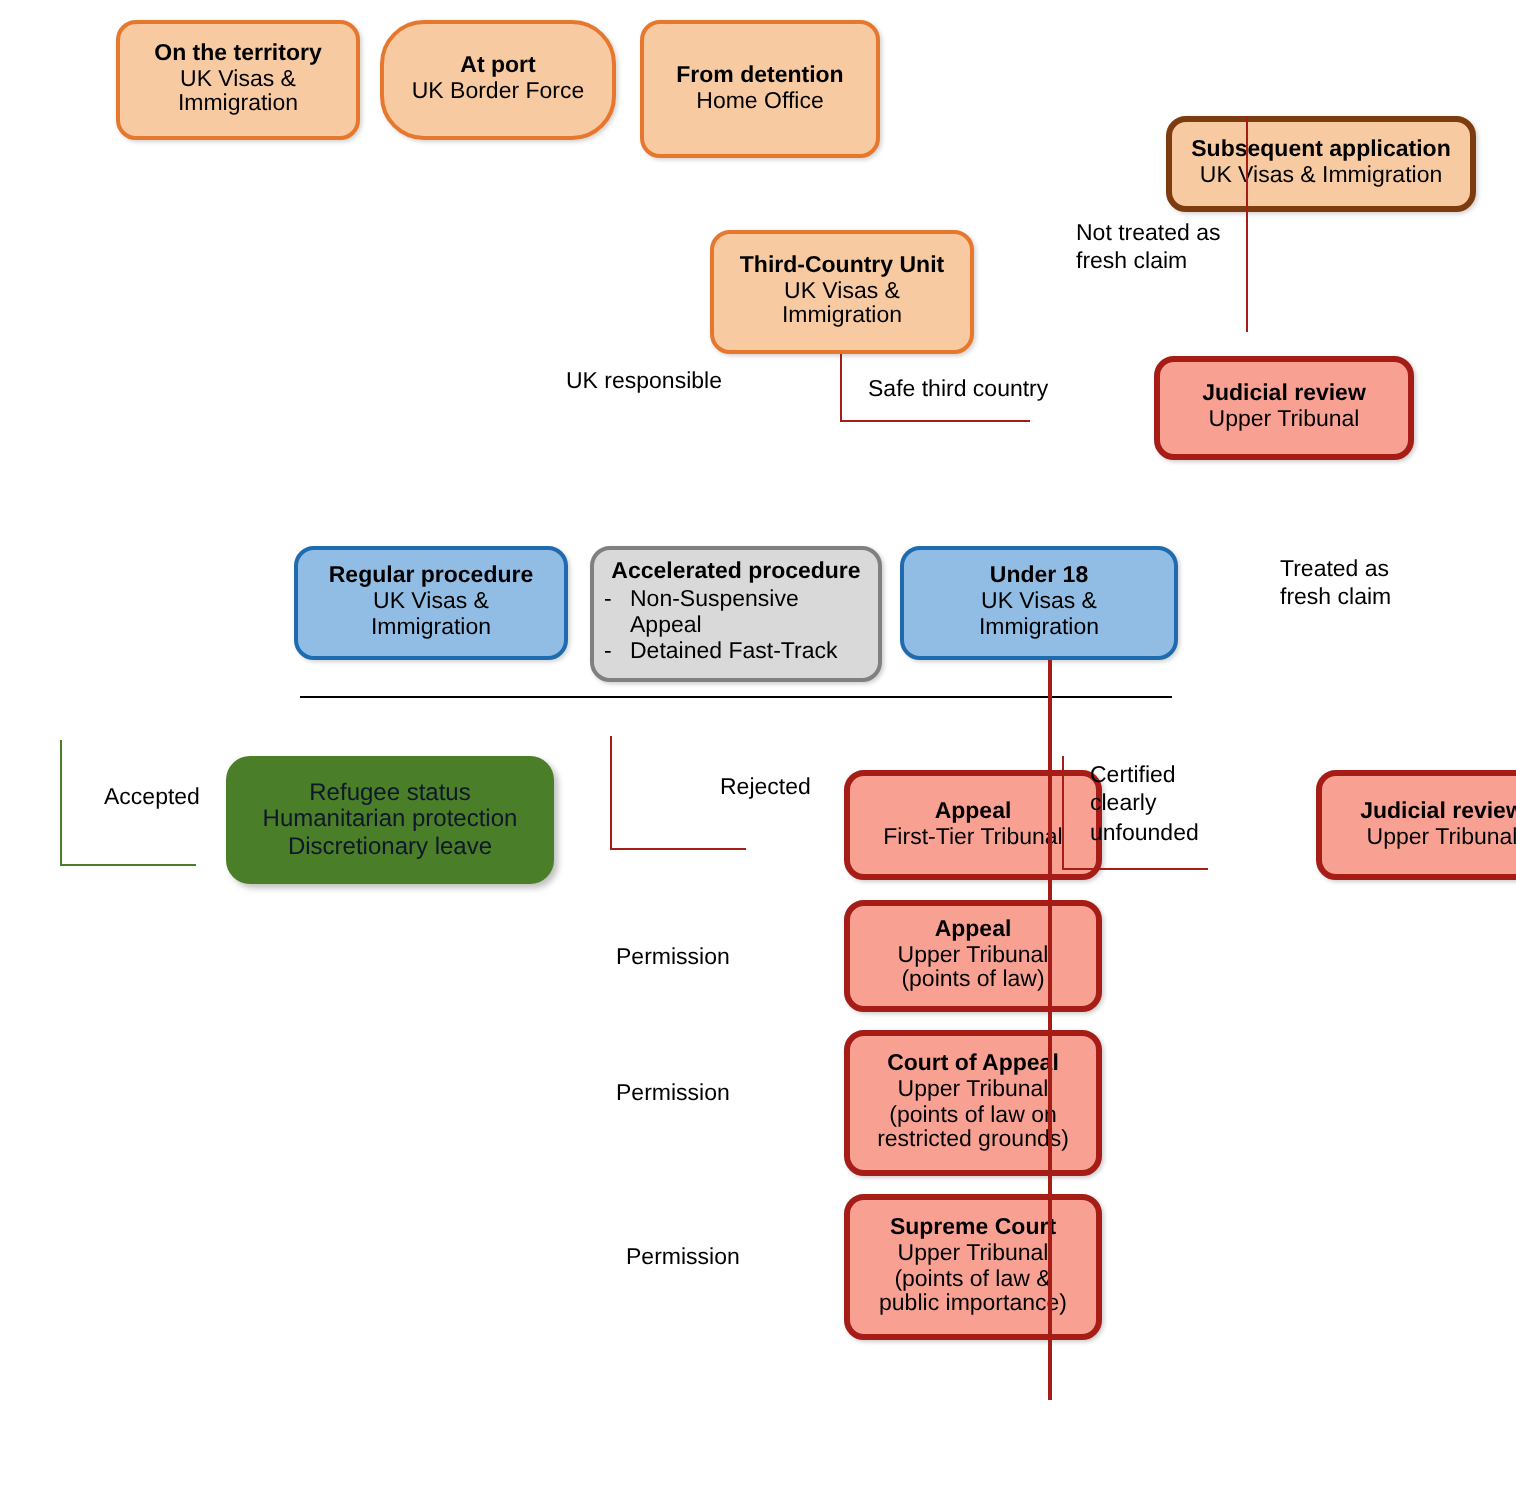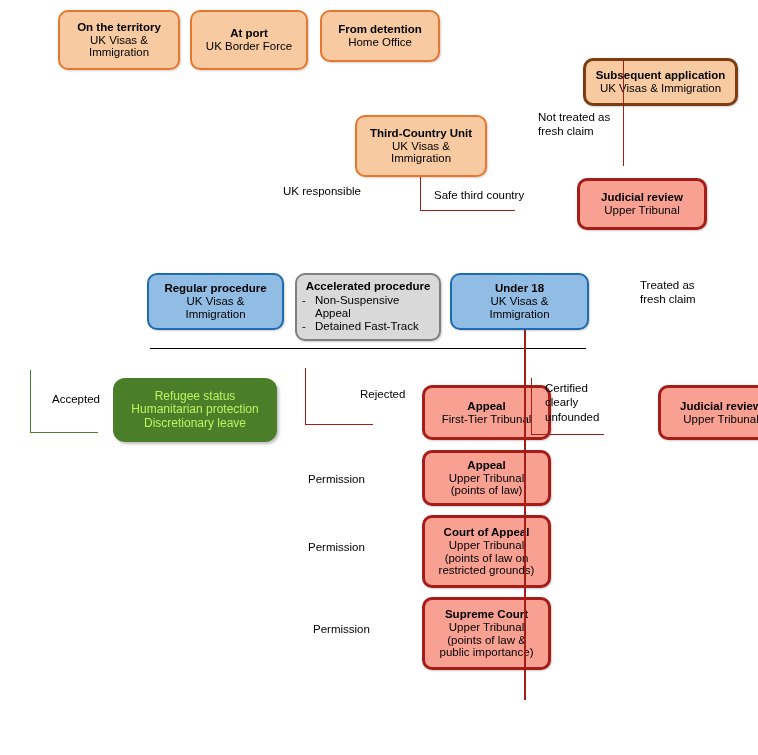--- a/index.html
+++ b/index.html
@@ -74,21 +74,21 @@
     background: #f8a193;
     border: 3px solid #a61c17;
     font-size: 11.5px;
     box-shadow: 1px 1px 2px rgba(0,0,0,0.2);
     margin-left: 36px;
   }
   
   .n-green {
     background: #4b7e28;
     border: none;
-    color: #bef264;
+    color: #0f172a;
     font-size: 12px;
     box-shadow: 2px 2px 3px rgba(0,0,0,0.25);
     border-radius: 12px;
   }
 
   
   .bullets {
     width: 100%;
     margin-top: 1px;
   }
@@ -166,26 +166,26 @@
 <body>
 
 <div id="canvas">
 
   <div class="node n-orange" style="left:58px; top:10px; width:122px; height:60px;">
     <div class="ttl">On the territory</div>
     <div class="sub">UK Visas &amp;
 Immigration</div>
   </div>
 
-  <div class="node n-orange" style="left:190px; top:10px; width:118px; height:60px;">
+  <div class="node n-orange" style="left:190px; top:10px; width:118px; height:60px;border-radius:22px;">
     <div class="ttl">At port</div>
     <div class="sub">UK Border Force</div>
   </div>
 
-  <div class="node n-orange" style="left:320px; top:10px; width:120px; height:52px;">
+  <div class="node n-orange" style="left:320px; top:10px; width:120px; height:69px;">
     <div class="ttl">From detention</div>
     <div class="sub">Home Office</div>
   </div>
 
   <div class="node n-orange-dark" style="left:583px; top:10px; width:155px; height:48px;">
     <div class="ttl">Subsequent application</div>
     <div class="sub">UK Visas &amp; Immigration</div>
   </div>
 
 

